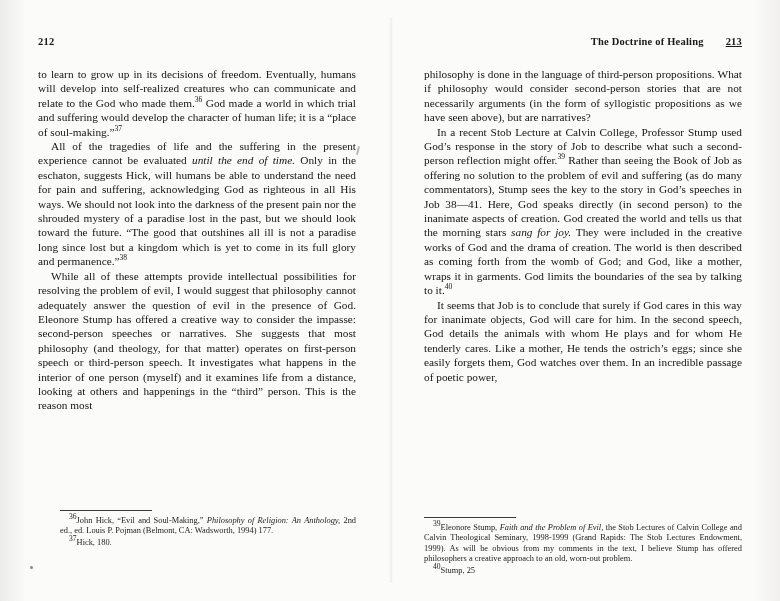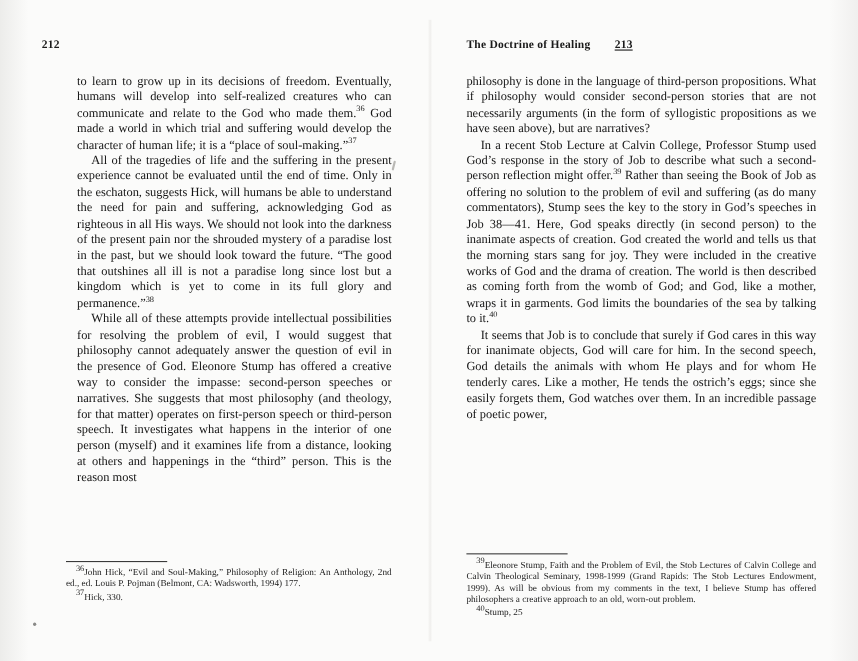--- a/index.html
+++ b/index.html
@@ -59,38 +59,38 @@
     display: flex;
     align-items: baseline;
     font-family: "Liberation Serif", serif;
     font-size: 10.5px;
     font-weight: bold;
     letter-spacing: 0.2px;
     margin-bottom: 20px;
     color: #1a1a1a;
   }
   .running-head.left .folio { margin-right: 9px; }
-  .running-head.right { justify-content: flex-start; }
+  .running-head.right { justify-content: flex-end; }
   .running-head.right .folio { margin-left: 22px; text-decoration: underline; }
   .running-head .title-text { font-weight: bold; }
 
   .col {
     font-size: 11.3px;
     line-height: 14.4px;
     text-align: justify;
     color: #141414;
   }
   .col p {
     margin: 0;
     text-indent: 13px;
     hyphens: auto;
   }
   .col p.noindent { text-indent: 0; }
 
-  .italic { }
+  .italic { font-style: italic; }
   .sup {
     font-size: 7.6px;
     vertical-align: super;
     line-height: 0;
   }
 
   .footnote-rule {
     width: 92px;
     height: 1px;
     background: #3a3a3a;
@@ -100,23 +100,23 @@
     font-size: 8.4px;
     line-height: 10.4px;
     text-align: justify;
     color: #1b1b1b;
   }
   .footnotes p {
     margin: 0 0 1px 0;
     text-indent: 9px;
   }
   .fn-left { position: absolute; left: 48px; right: 34px; bottom: 52px; margin-left: 12px; }
-  .fn-right { position: absolute; left: 34px; right: 38px; bottom: 38px; }
+  .fn-right { position: absolute; left: 34px; right: 38px; bottom: 24px; }
 
-  .col-left-body { position: relative; margin-left: 32px; }
+  .col-left-body { position: relative; }
 
   .speck {
     position: absolute;
     background: #8a8a88;
     border-radius: 50%;
   }
   .speck-1 { left: 30px; top: 566px; width: 3px; height: 3px; }
   .speck-2 { left: 357px; top: 146px; width: 2px; height: 9px; background: #b9b8b4; border-radius: 1px; transform: rotate(14deg); }
 </style>
 </head>
@@ -141,21 +141,21 @@
 
         <p><span>All of the tragedies of life and the suffering in the present experience cannot be evaluated </span><span class="italic">until the end of time.</span><span> Only in the eschaton, suggests Hick, will humans be able to understand the need for pain and suffering, acknowledging God as righteous in all His ways. We should not look into the darkness of the present pain nor the shrouded mystery of a paradise lost in the past, but we should look toward the future. “The good that outshines all ill is not a paradise long since lost but a kingdom which is yet to come in its full glory and permanence.”</span><span class="sup">38</span></p>
 
         <p><span>While all of these attempts provide intellectual possibilities for resolving the problem of evil, I would suggest that philosophy cannot adequately answer the question of evil in the presence of God. Eleonore Stump has offered a creative way to consider the impasse: second-person speeches or narratives. She suggests that most philosophy (and theology, for that matter) operates on first-person speech or third-person speech. It investigates what happens in the interior of one person (myself) and it examines life from a distance, looking at others and happenings in the “third” person. This is the reason most</span></p>
       </div>
 
       <div class="fn-left">
         <div class="footnote-rule"></div>
         <div class="footnotes">
           <p><span class="sup">36</span><span>John Hick, “Evil and Soul-Making,” </span><span class="italic">Philosophy of Religion: An Anthology,</span><span> 2nd ed., ed. Louis P. Pojman (Belmont, CA: Wadsworth, 1994) 177.</span></p>
-          <p><span class="sup">37</span><span>Hick, 330.</span></p>
+          <p><span class="sup">37</span><span>Hick, 180.</span></p>
         </div>
       </div>
     </div>
 
     <div class="page page-right">
       <div class="running-head right">
         <span class="title-text">The Doctrine of Healing</span>
         <span class="folio">213</span>
       </div>
 

